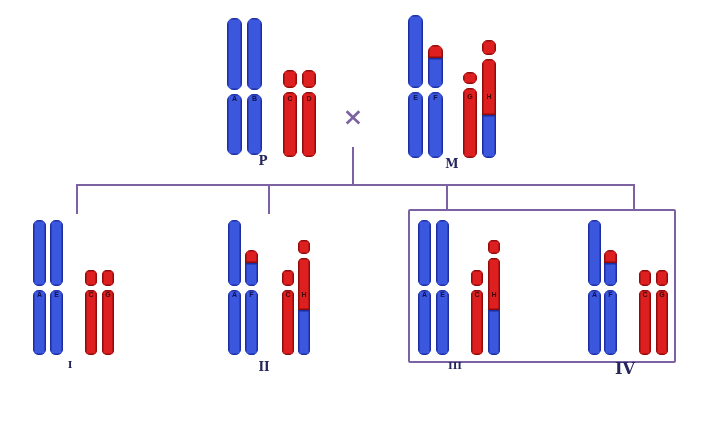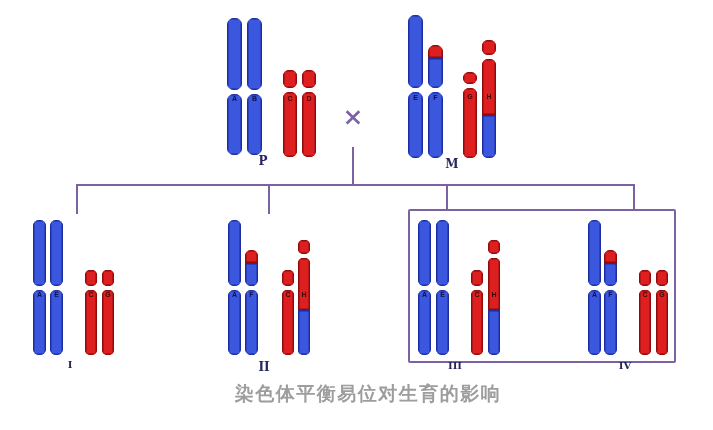--- a/index.html
+++ b/index.html
@@ -23,21 +23,20 @@
     position:absolute;left:368px;top:381px;transform:translateX(-50%);
     font-weight:bold;font-size:19px;letter-spacing:1.5px;white-space:nowrap;
     font-family:"Liberation Sans",sans-serif;
   }
 </style>
 </head>
 <body>
 
 <div id="stage">
   <div id="cross" style="color: rgb(125, 98, 163);">×</div>
-  <div id="diagram-title" style="color: rgb(157, 157, 157);">染色体平衡易位对生育的影响</div>
 <div style="position: absolute; left: 352px; top: 147px; width: 2px; height: 38px; background: rgb(125, 98, 163);"></div>
     <div style="position: absolute; left: 76px; top: 184px; width: 559px; height: 2px; background: rgb(125, 98, 163);"></div>
     <div style="position: absolute; left: 76px; top: 184px; width: 2px; height: 30px; background: rgb(125, 98, 163);"></div>
     <div style="position: absolute; left: 268px; top: 184px; width: 2px; height: 30px; background: rgb(125, 98, 163);"></div>
     <div style="position: absolute; left: 446px; top: 184px; width: 2px; height: 26px; background: rgb(125, 98, 163);"></div>
     <div style="position: absolute; left: 633px; top: 184px; width: 2px; height: 26px; background: rgb(125, 98, 163);"></div>
     <div style="position: absolute; box-sizing: border-box; left: 408px; top: 209px; width: 268px; height: 154px; border: 2px solid rgb(125, 98, 163); border-radius: 2px;"></div>
     <div class="glabel" style="left: 263px; top: 155px; font-size: 12px; color: rgb(38, 38, 94);">P</div>
     <div style="position: absolute; left: 227px; top: 18px; width: 15px; height: 137px;">
       <div style="position: absolute; left: 0px; top: 0px; width: 100%; height: 72px; border-radius: 7px; overflow: hidden;">
@@ -221,21 +220,21 @@
     <div style="position: absolute; left: 488px; top: 240px; width: 12px; height: 115px;">
       <div style="position: absolute; left: 0px; top: 0px; width: 100%; height: 14px; border-radius: 5px; overflow: hidden;">
         <div style="width: 100%; height: 14px; background: rgb(221, 31, 31); box-shadow: rgb(142, 12, 12) 0px 0px 0px 1.5px inset;"></div>
       </div>
       <div style="position: absolute; left: 0px; top: 18px; width: 100%; height: 97px; border-radius: 5px; overflow: hidden;">
         <div style="width: 100%; height: 52px; background: rgb(221, 31, 31); box-shadow: rgb(142, 12, 12) 0px 0px 0px 1.5px inset;"></div>
         <div style="width: 100%; height: 45px; background: rgb(58, 87, 221); box-shadow: rgb(29, 45, 160) 0px 0px 0px 1.5px inset;"></div>
       </div>
       <div class="clabel" style="left: 50%; top: 51px; transform: translateX(-50%); color: rgb(58, 7, 7);">H</div>
     </div>
-    <div class="glabel" style="left: 625px; top: 361px; font-size: 10px; color: rgb(38, 38, 94);">IV</div>
+    <div class="glabel" style="left: 625px; top: 361px; font-size: 16px; color: rgb(38, 38, 94);">IV</div>
     <div style="position: absolute; left: 588px; top: 220px; width: 13px; height: 135px;">
       <div style="position: absolute; left: 0px; top: 0px; width: 100%; height: 66px; border-radius: 6px; overflow: hidden;">
         <div style="width: 100%; height: 66px; background: rgb(58, 87, 221); box-shadow: rgb(29, 45, 160) 0px 0px 0px 1.5px inset;"></div>
       </div>
       <div style="position: absolute; left: 0px; top: 70px; width: 100%; height: 65px; border-radius: 6px; overflow: hidden;">
         <div style="width: 100%; height: 65px; background: rgb(58, 87, 221); box-shadow: rgb(29, 45, 160) 0px 0px 0px 1.5px inset;"></div>
       </div>
       <div class="clabel" style="left: 50%; top: 71px; transform: translateX(-50%); color: rgb(16, 16, 80);">A</div>
     </div>
     <div style="position: absolute; left: 604px; top: 250px; width: 13px; height: 105px;">

